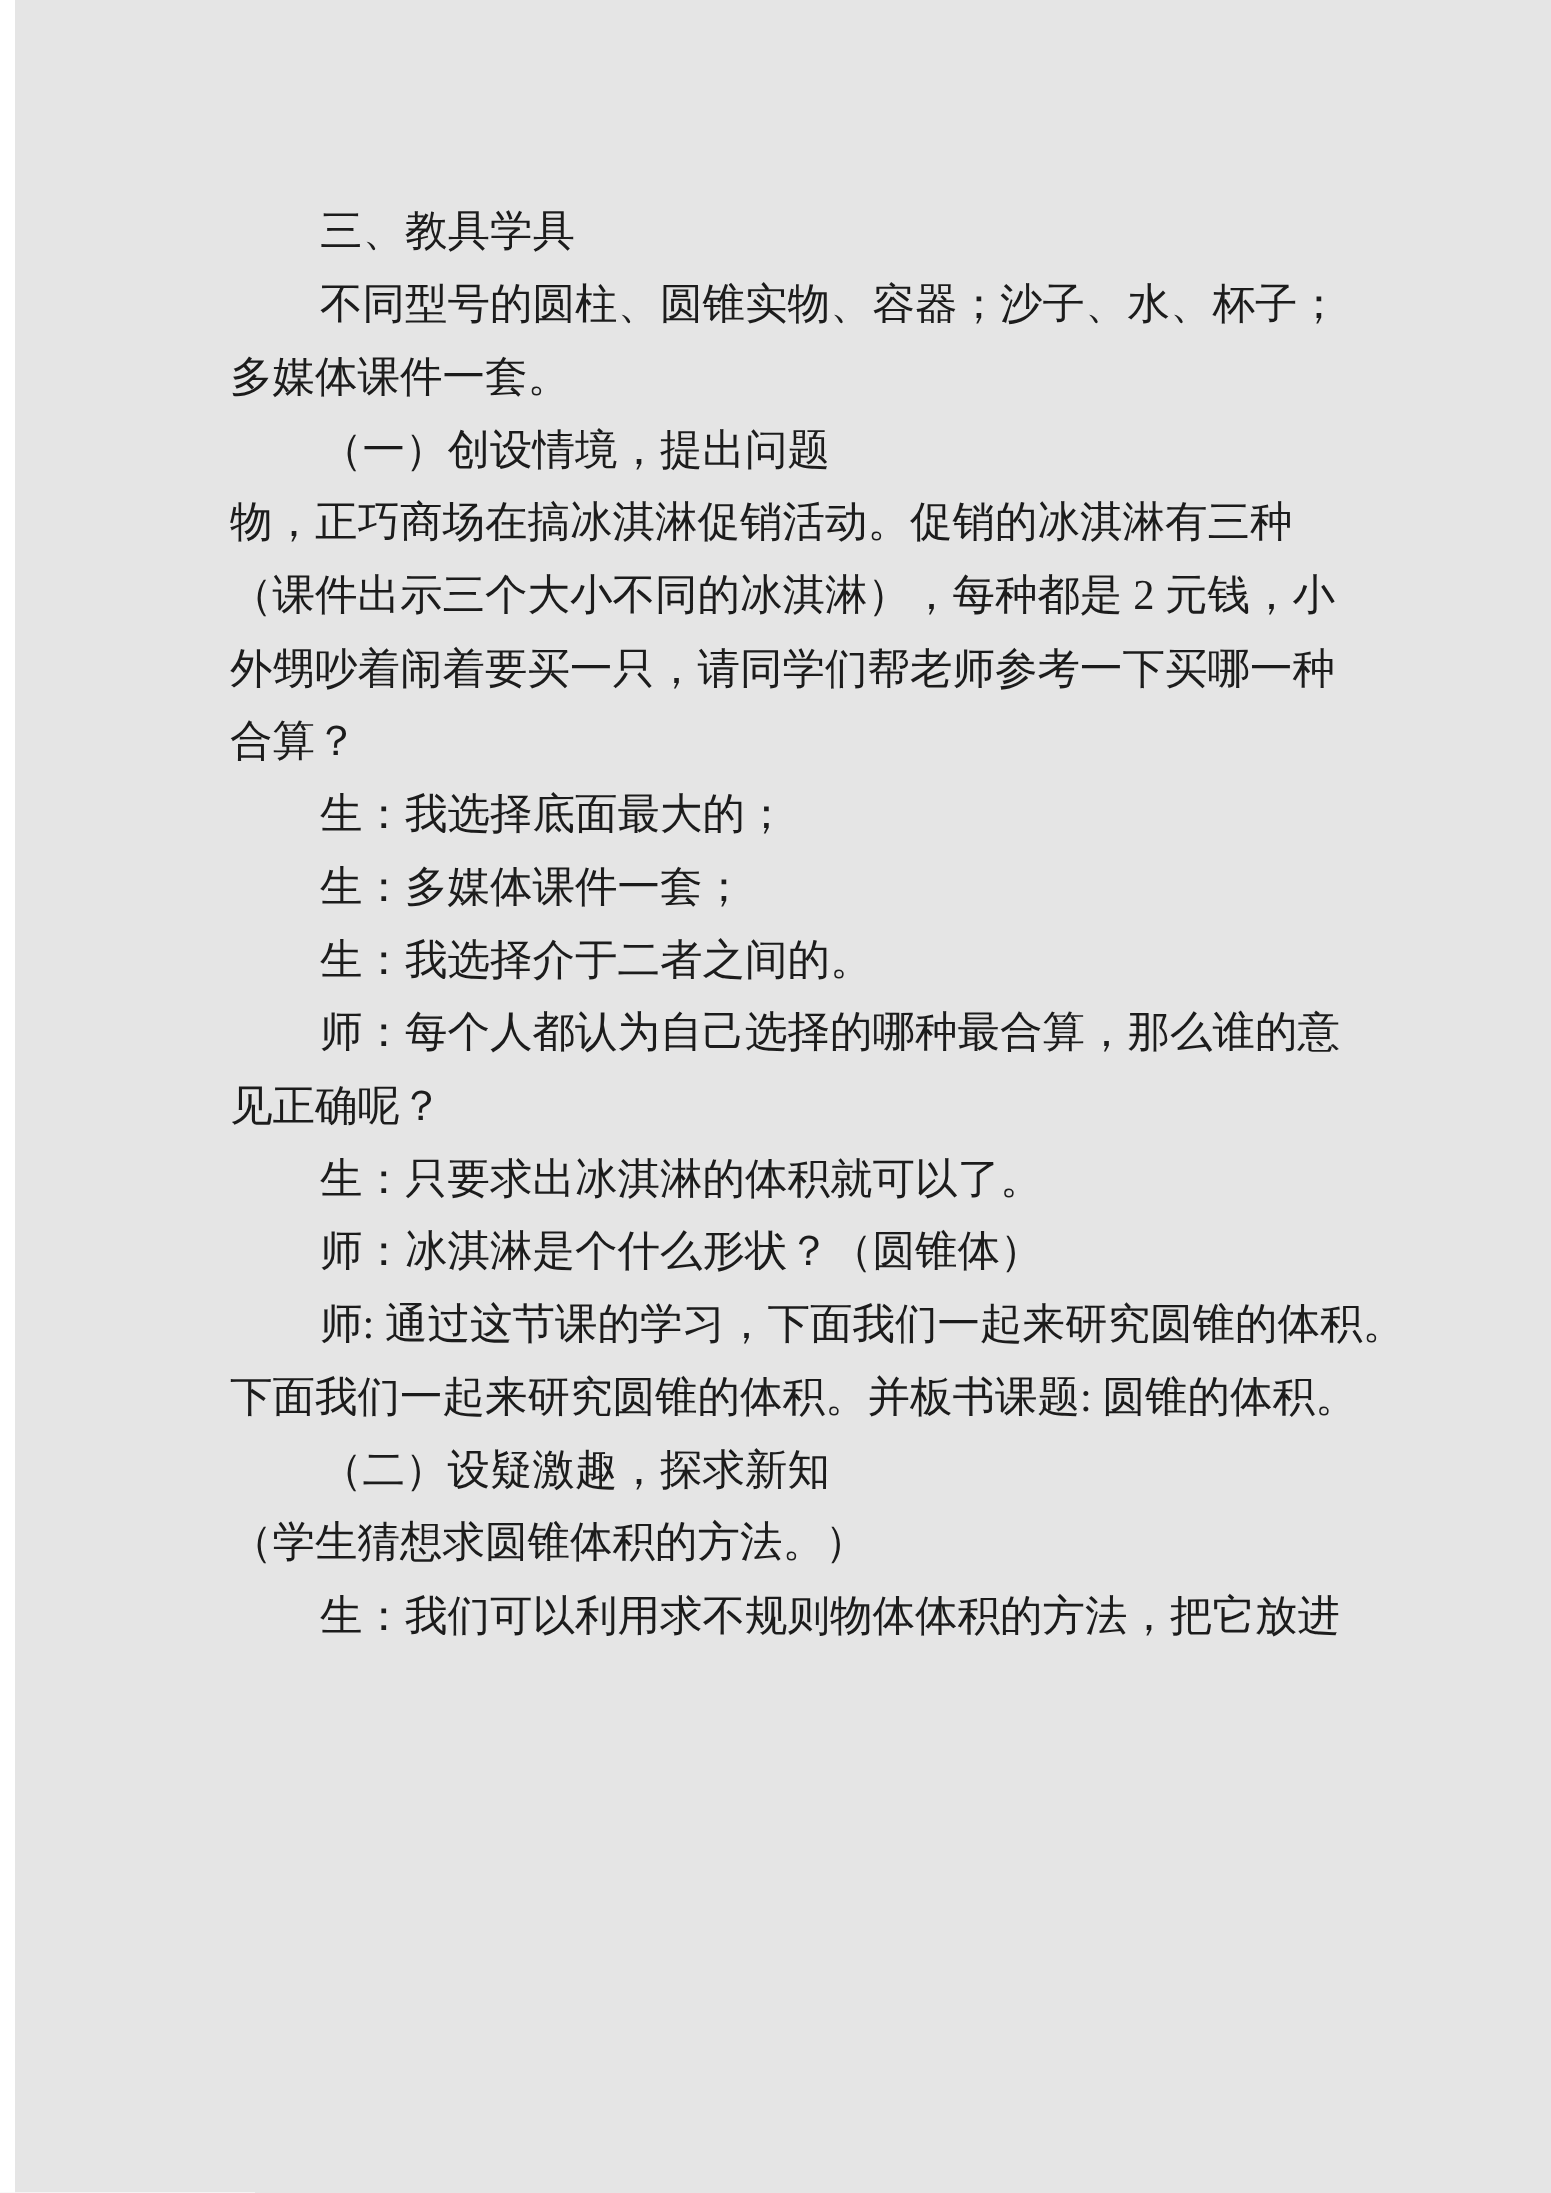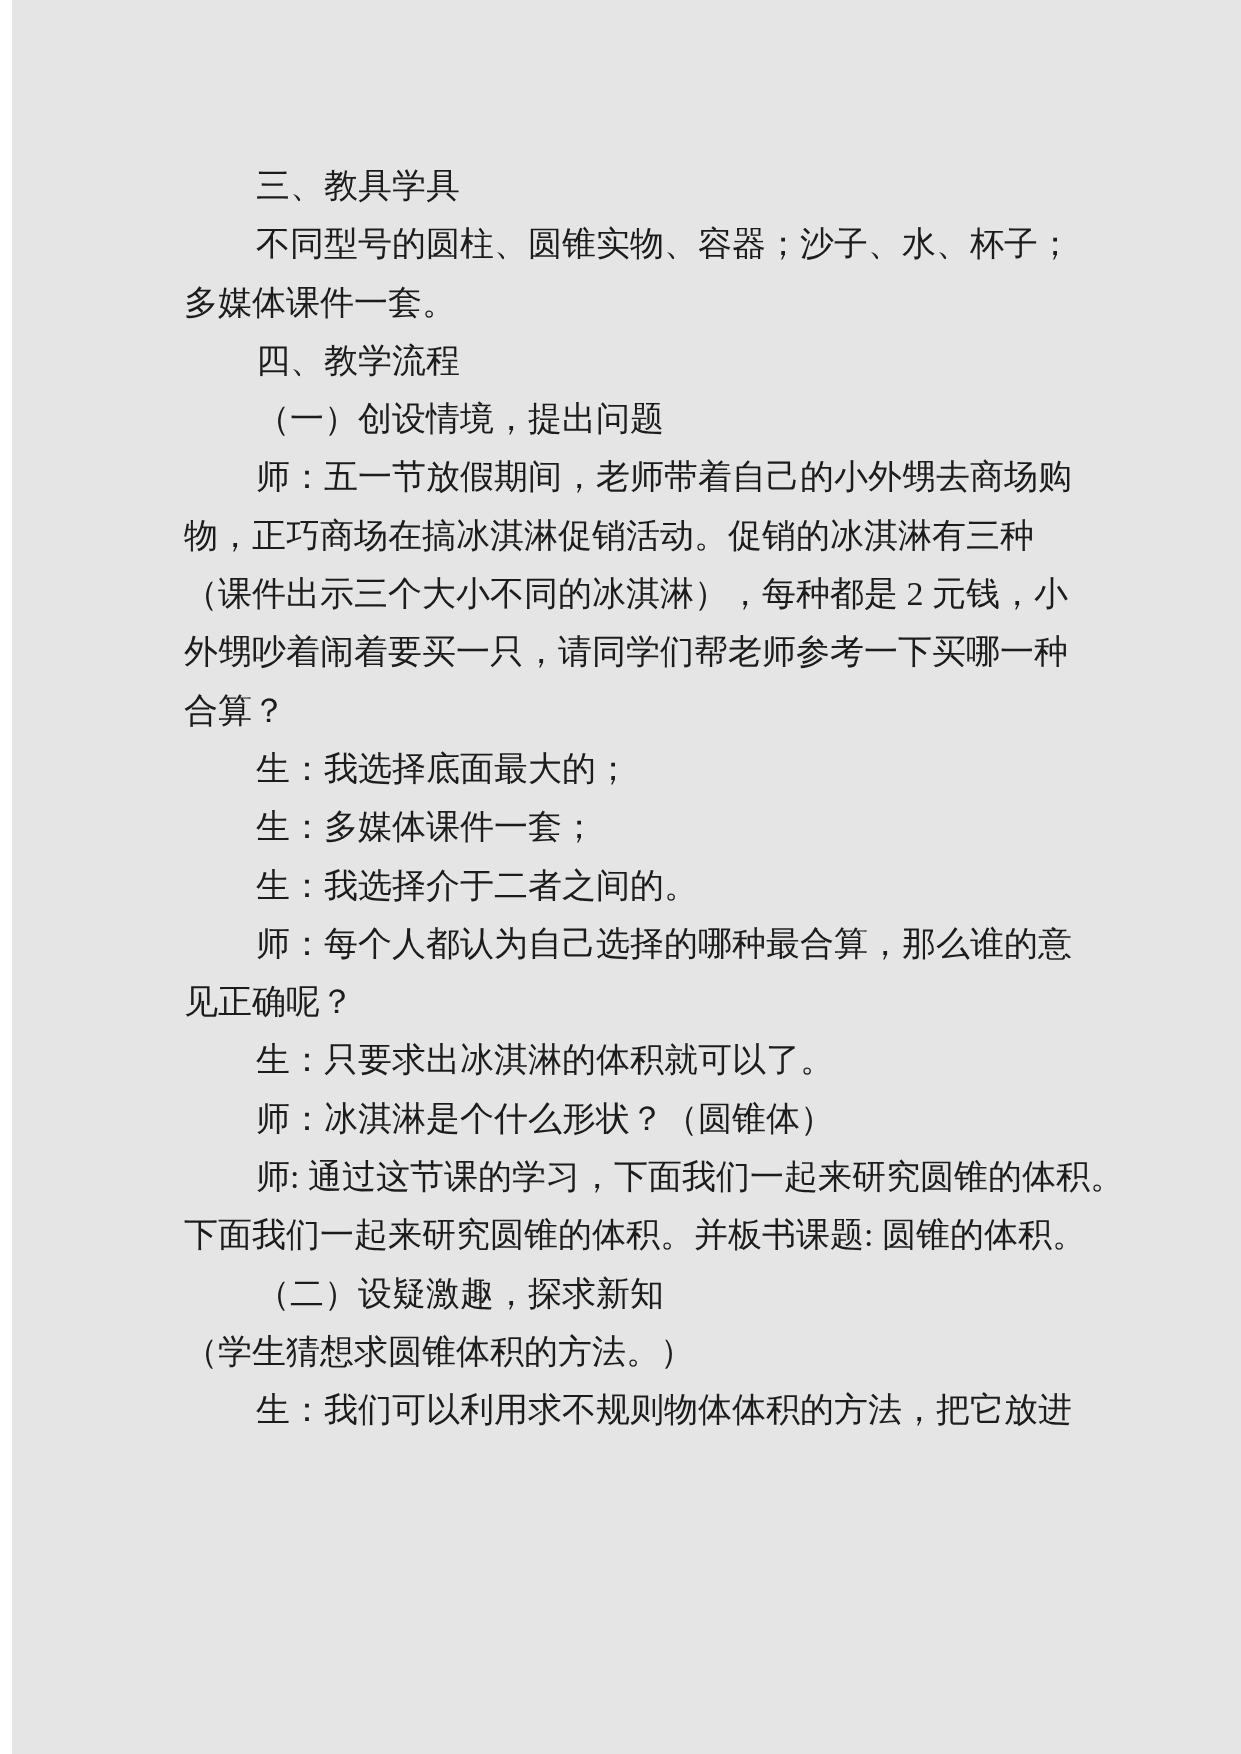--- a/index.html
+++ b/index.html
@@ -37,23 +37,21 @@
   }
 </style>
 </head>
 <body>
 
 <div class="page">
   <div class="doc">
     <div class="line indent">三、教具学具</div>
     <div class="line indent">不同型号的圆柱、圆锥实物、容器；沙子、水、杯子；</div>
     <div class="line">多媒体课件一套。</div>
-    <div class="line indent">四、教学流程</div>
     <div class="line indent">（一）创设情境，提出问题</div>
-    <div class="line indent">师：五一节放假期间，老师带着自己的小外甥去商场购</div>
     <div class="line">物，正巧商场在搞冰淇淋促销活动。促销的冰淇淋有三种</div>
     <div class="line">（课件出示三个大小不同的冰淇淋），每种都是 2 元钱，小</div>
     <div class="line">外甥吵着闹着要买一只，请同学们帮老师参考一下买哪一种</div>
     <div class="line">合算？</div>
     <div class="line indent">生：我选择底面最大的；</div>
     <div class="line indent">生：多媒体课件一套；</div>
     <div class="line indent">生：我选择介于二者之间的。</div>
     <div class="line indent">师：每个人都认为自己选择的哪种最合算，那么谁的意</div>
     <div class="line">见正确呢？</div>
     <div class="line indent">生：只要求出冰淇淋的体积就可以了。</div>

